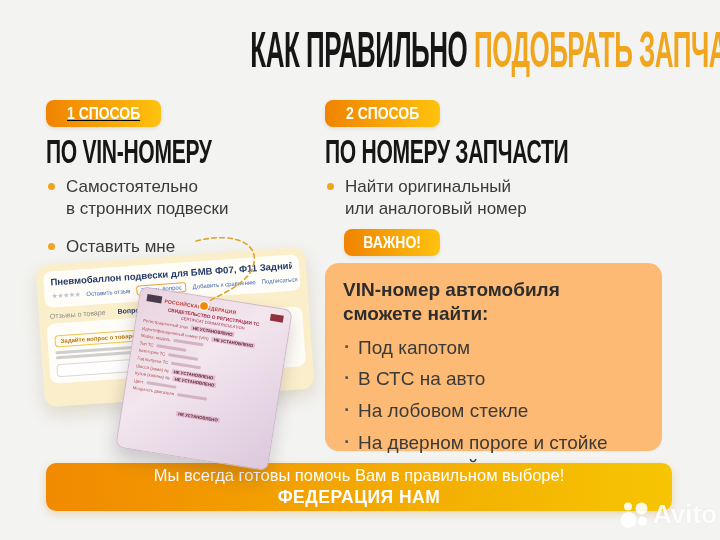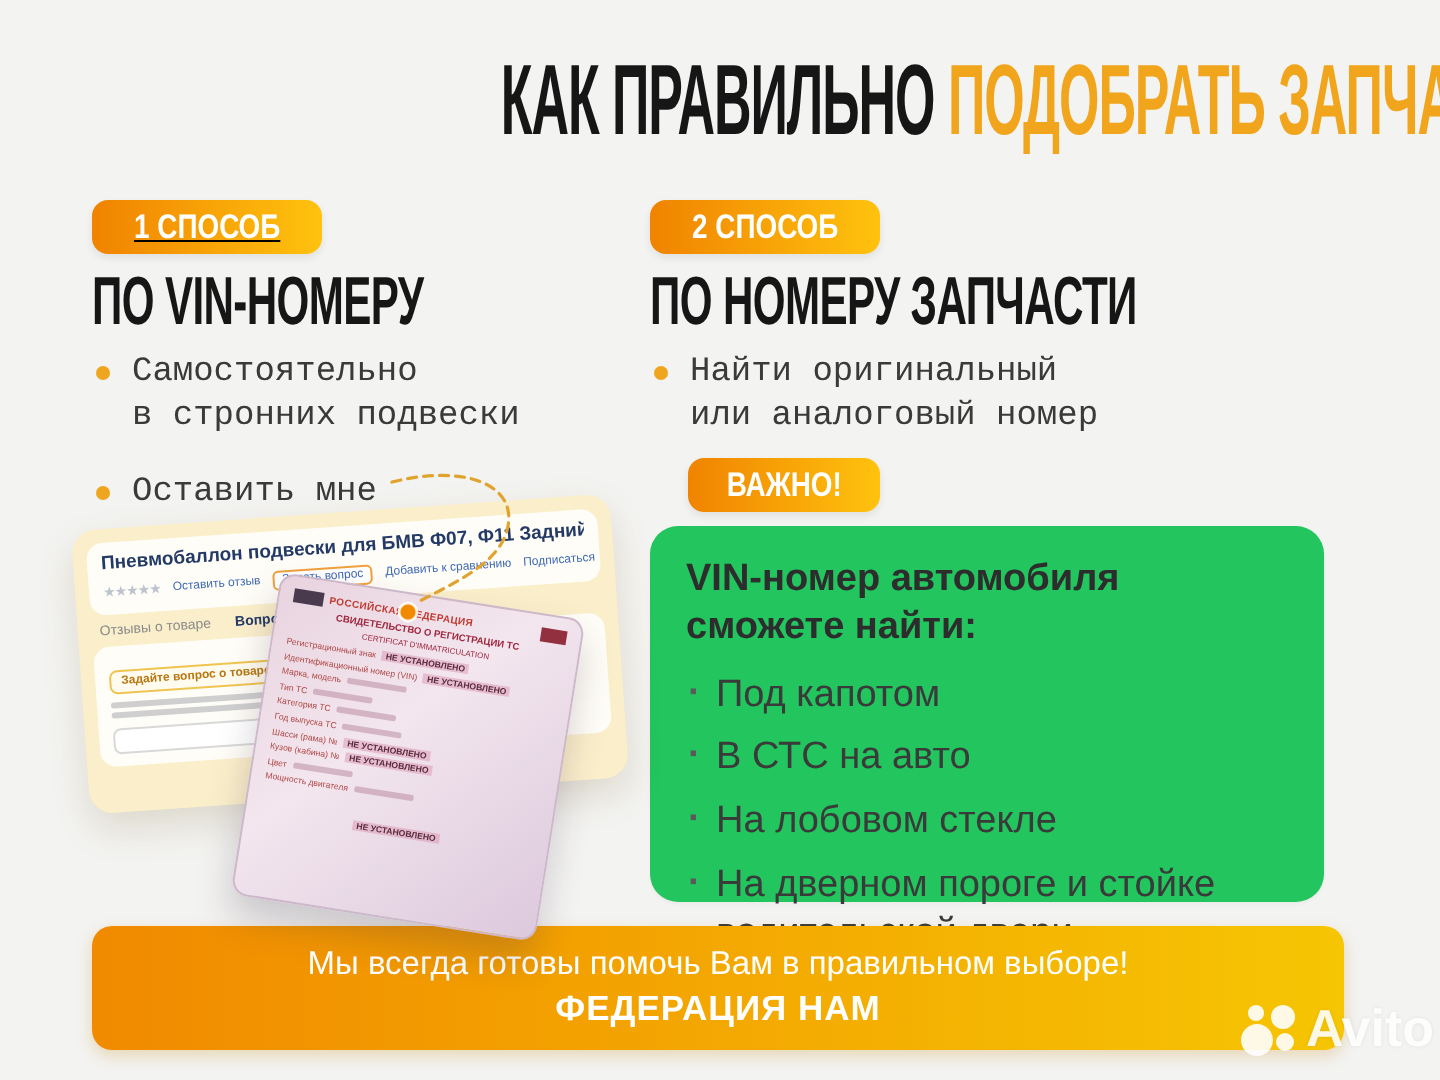--- a/index.html
+++ b/index.html
@@ -20,27 +20,27 @@
   .badge-2 { left:325px; top:100px; }
   .badge-important { left:344px; top:229px; }
 
   
   .col-heading { position:absolute; font-weight:bold; font-size:34px; color:#161616; white-space:nowrap; transform:scaleX(.62); transform-origin:left center; letter-spacing:-.5px; }
   .h1 { left:46px; top:132px; }
   .h2 { left:325px; top:132px; }
 
   
   .bullets { position:absolute; list-style:none; }
-  .bullets li { position:relative; padding-left:20px; font-size:17px; line-height:1.32; color:#3a3a3a; margin-bottom:15px;font-family:Liberation Mono, monospace; }
+  .bullets li { position:relative; padding-left:20px; font-size:17px; line-height:1.32; color:#3a3a3a; margin-bottom:15px; }
   .bullets li .dot { position:absolute; left:2px; top:7px; width:7px; height:7px; border-radius:50%; background:#f0a51e; }
   .bullets-left { left:46px; top:176px; width:250px; }
   .bullets-right { left:325px; top:176px; width:280px; }
 
   
-  .vin-panel { position:absolute; left:325px; top:263px; width:337px; height:188px; background:#22c55e; border-radius:14px; padding:15px 18px 10px 18px; box-shadow:0 1px 2px rgba(0,0,0,.04); }
+  .vin-panel { position:absolute; left:325px; top:263px; width:337px; height:188px; background:#fdba74; border-radius:14px; padding:15px 18px 10px 18px; box-shadow:0 1px 2px rgba(0,0,0,.04); }
   .vin-panel .vp-title { font-size:19px; font-weight:bold; color:#2d2d2d; line-height:1.28; }
   .vin-list { list-style:none; margin-top:9px; }
   .vin-list li { position:relative; padding-left:15px; font-size:19px; color:#3a3a3a; line-height:1.3; margin-bottom:7px; }
   .vin-list li::before { content:"·"; position:absolute; left:1px; top:-1px; color:#5a5a5a; font-weight:bold; }
 
   
   .product-card { position:absolute; left:40px; top:256px; width:270px; height:142px; background:#fbefcb; border-radius:12px; transform:rotate(-4deg); transform-origin:center; box-shadow:0 8px 18px rgba(120,100,40,.18); padding:7px; z-index:2; }
   .pc-top { background:#fffdf7; border-radius:8px; padding:5px 7px 6px 7px; }
   .pc-title { font-size:9.5px; font-weight:bold; color:#243a66; white-space:nowrap; overflow:hidden; }
   .pc-actions { display:flex; align-items:center; gap:6px; margin-top:4px; white-space:nowrap; }
@@ -72,21 +72,21 @@
   .doc-label { font-size:4.3px; color:#b04a4a; flex-shrink:0; }
   .doc-val { font-size:4.3px; font-weight:bold; color:#5a2a3a; }
   .doc-val.hl { background:rgba(217,143,174,.45); padding:0 2px; }
   .vbar { display:inline-block; width:30px; height:3px; background:#b07a92; opacity:.45; border-radius:1px; }
   .doc-footer { margin-top:4px; text-align:center; }
 
   
   .arrow-svg { position:absolute; left:0; top:0; width:720px; height:540px; pointer-events:none; z-index:4; }
 
   
-  .banner { position:absolute; left:46px; top:463px; width:626px; height:62px; border-radius:10px;
+  .banner { position:absolute; left:46px; top:463px; width:626px; height:48px; border-radius:10px;
             background:linear-gradient(90deg,#f18a00,#f6c503); color:#fff; text-align:center; z-index:1;
             display:flex; flex-direction:column; justify-content:center; gap:2px; box-shadow:0 3px 8px rgba(200,130,0,.25); }
   .banner .line1 { font-size:16.5px; }
   .banner .line2 { font-size:17.5px; font-weight:bold; letter-spacing:.5px; }
 
   
   .watermark { position:absolute; left:620px; top:499px; display:flex; align-items:center; gap:3px; z-index:5;text-align:center; }
   .watermark .wm-text { font-size:26px; font-weight:bold; color:rgba(255,255,255,.9); text-shadow:0 0 2px rgba(0,0,0,.07); }
 </style>
 </head>

